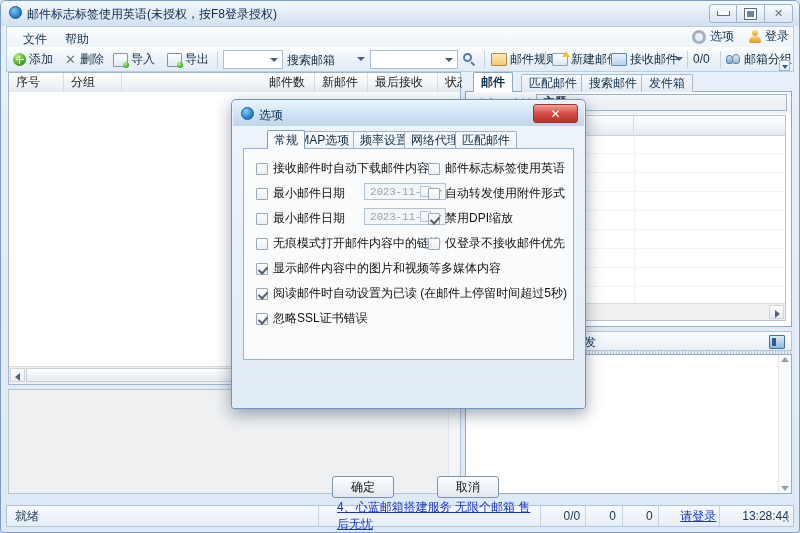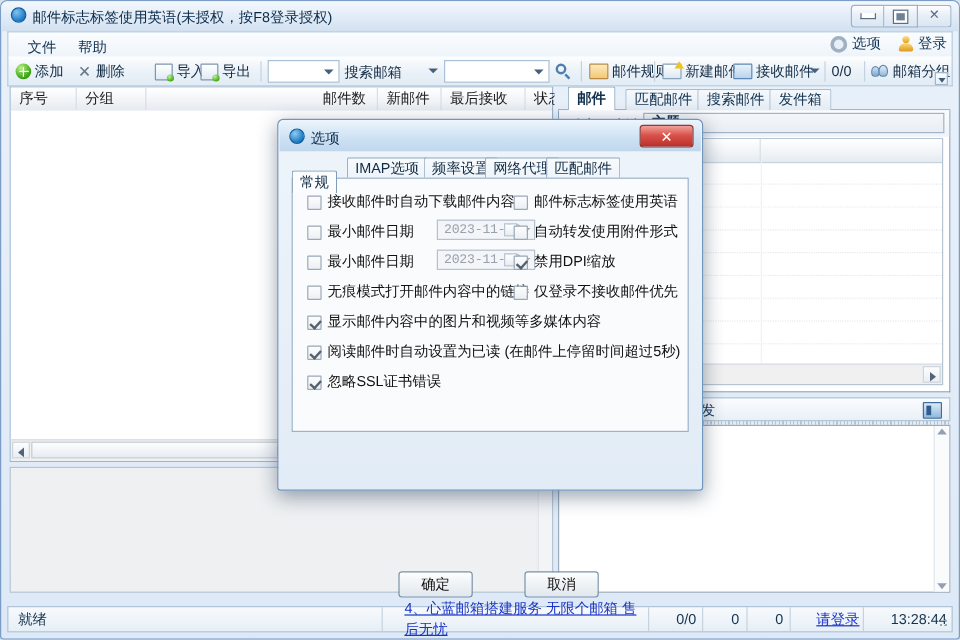--- a/index.html
+++ b/index.html
@@ -229,21 +229,21 @@
     border:1px solid #97362f;border-radius:3px;
     display:flex;align-items:center;justify-content:center;
     color:#fff;font-size:12px;font-weight:bold;box-sizing:border-box;
   }
   .dlg-tabs{position:absolute;left:11px;top:30px;right:11px;height:19px;}
   .dtab{
     position:absolute;top:1px;height:30px;line-height:17px;font-size:12px;color:#132c45;
     padding:0 6px;border:1px solid #9bb2c8;border-bottom:none;box-sizing:border-box;
     background:linear-gradient(#f8fbfd,#e6eef7);border-radius:2px 2px 0 0;white-space:nowrap;
   }
-  .dtab.active{top:12px;height:19px;line-height:18px;background:#fafcfe;border-color:#7f9cb8;z-index:3;}
+  .dtab.active{top:0;height:19px;line-height:18px;background:#fafcfe;border-color:#7f9cb8;z-index:3;margin-left:24px;}
   .dlg-pane{
     position:absolute;left:11px;top:48px;right:11px;height:212px;
     background:#fafbfd;border:1px solid #9bb2c8;box-sizing:border-box;
   }
   .chk{position:absolute;display:flex;align-items:center;gap:5px;font-size:12px;color:#111;white-space:nowrap;}
   .box{
     width:12px;height:12px;border:1px solid #9aa8b8;background:linear-gradient(#fdfdfe,#eceff3);
     box-sizing:border-box;position:relative;flex:none;border-radius:1px;
   }
   .box.on:after{
@@ -303,21 +303,21 @@
 
   <div class="toolbar">
     <div class="tb-item" style="left:6px">
       <span class="ico ico-add"></span>
       <span>添加</span>
     </div>
     <div class="tb-item" style="left:57px">
       <span class="ico ico-del">✕</span>
       <span>删除</span>
     </div>
-    <div class="tb-item" style="left:122px">
+    <div class="tb-item" style="left:106px">
       <span class="ico ico-doc"></span>
       <span>导入</span>
     </div>
     <div class="tb-item" style="left:160px">
       <span class="ico ico-doc dl"></span>
       <span>导出</span>
     </div>
     <div class="tb-sep" style="left:210px"></div>
 
     <div class="tb-combo" style="left:216px;width:60px">

